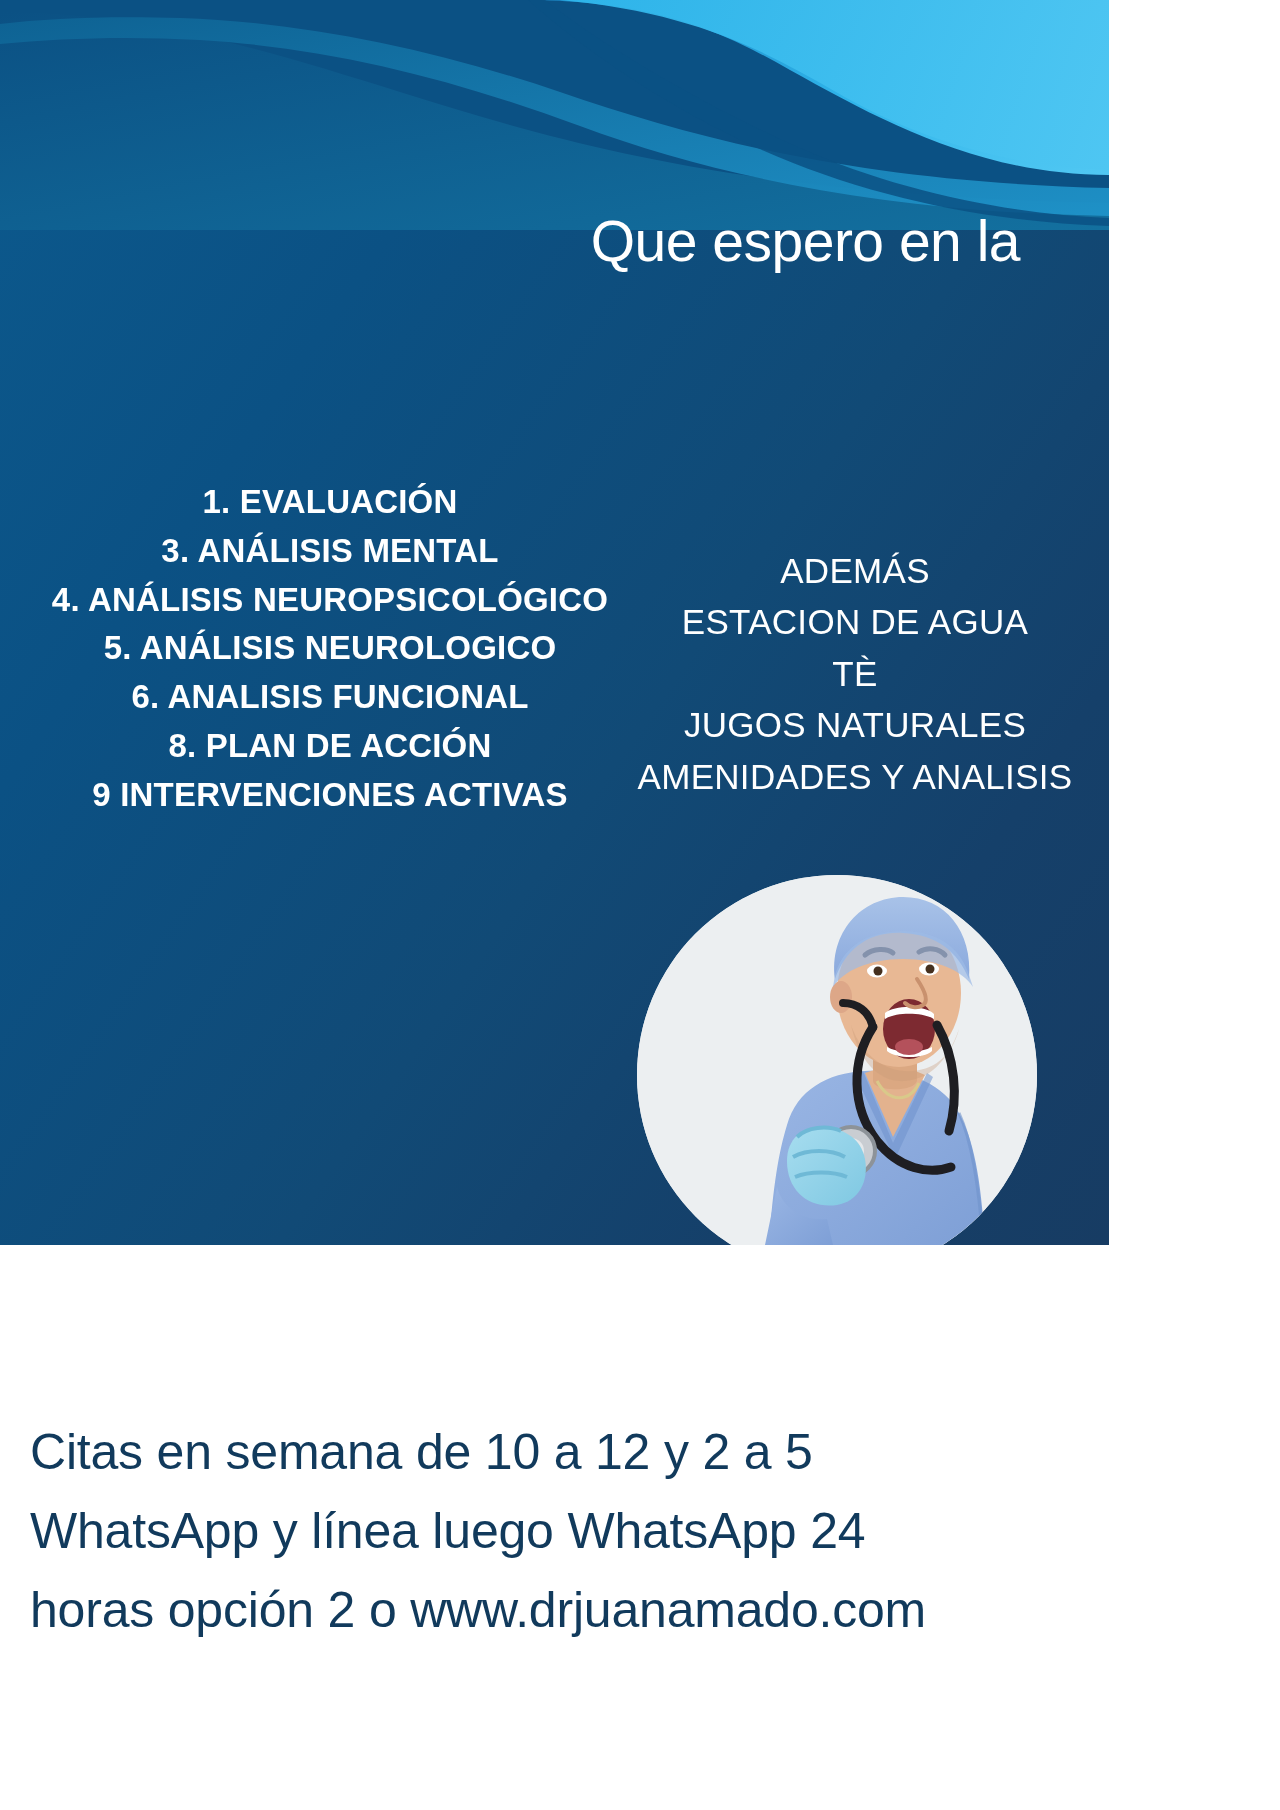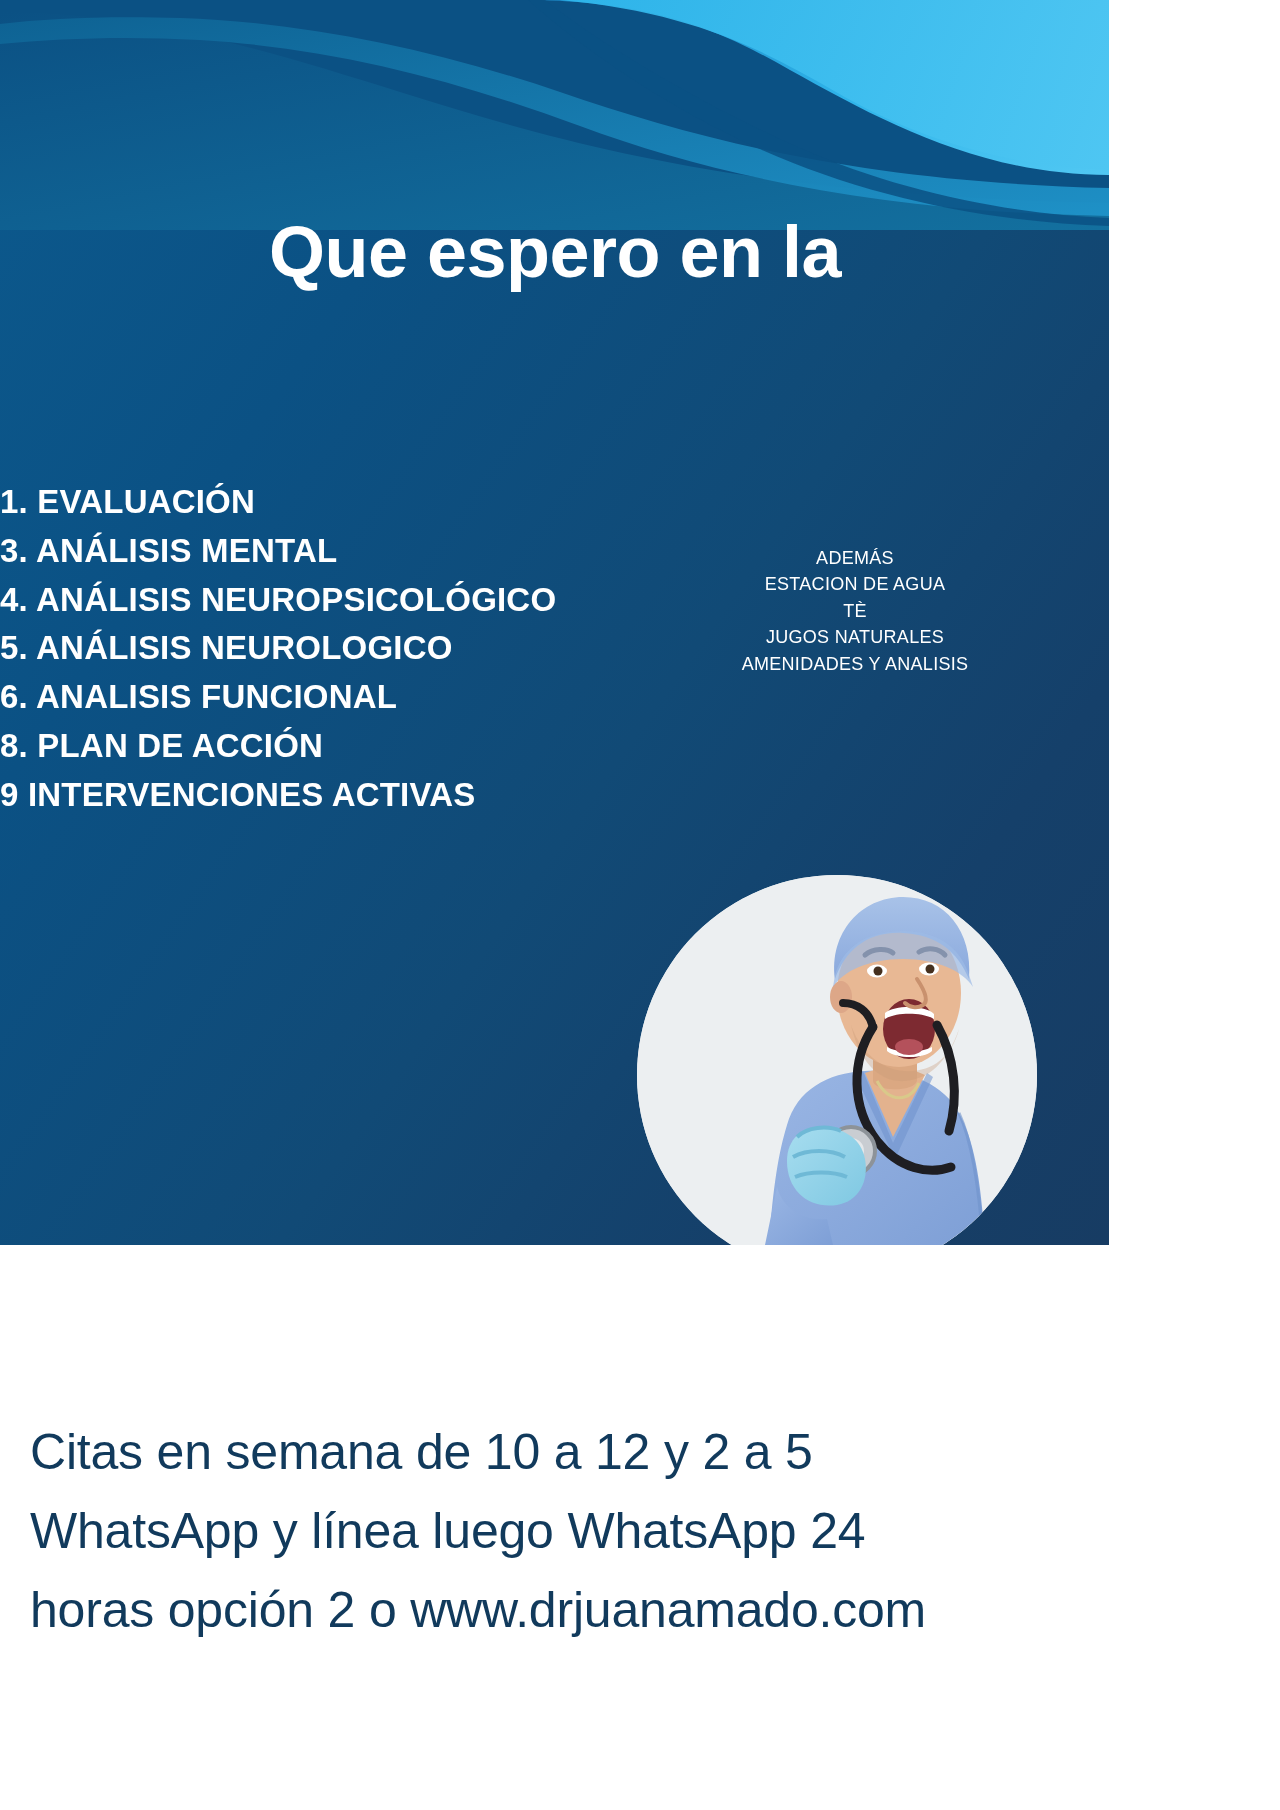--- a/index.html
+++ b/index.html
@@ -35,34 +35,35 @@
     height: 230px;
     pointer-events: none;
   }
 
   
   .title {
     position: absolute;
     left: 90px;
     top: 200px;
     width: 930px;
-    text-align: center;
+    text-align: right;
     color: #ffffff;
-    font-size: 72px;
-    font-weight: 700;
+    font-size: 57px;
+    font-weight: 400;
     line-height: 1.45;
     letter-spacing: -0.5px;
   }
 
   
   .steps {
     position: absolute;
     left: 0px;
     top: 478px;
     width: 660px;
+    text-align: center;
     color: #ffffff;
     font-size: 33px;
     font-weight: 700;
     line-height: 1.48;
     letter-spacing: 0.2px;
   }
   .steps .step {
     white-space: nowrap;
   }
   .steps .step.wrap {
@@ -70,21 +71,21 @@
   }
 
   
   .extras {
     position: absolute;
     left: 620px;
     top: 545px;
     width: 470px;
     text-align: center;
     color: #ffffff;
-    font-size: 18px;
+    font-size: 35px;
     font-weight: 400;
     line-height: 1.47;
     letter-spacing: 0.3px;
   }
 
   
   .doctor-wrap {
     position: absolute;
     left: 637px;
     top: 875px;

